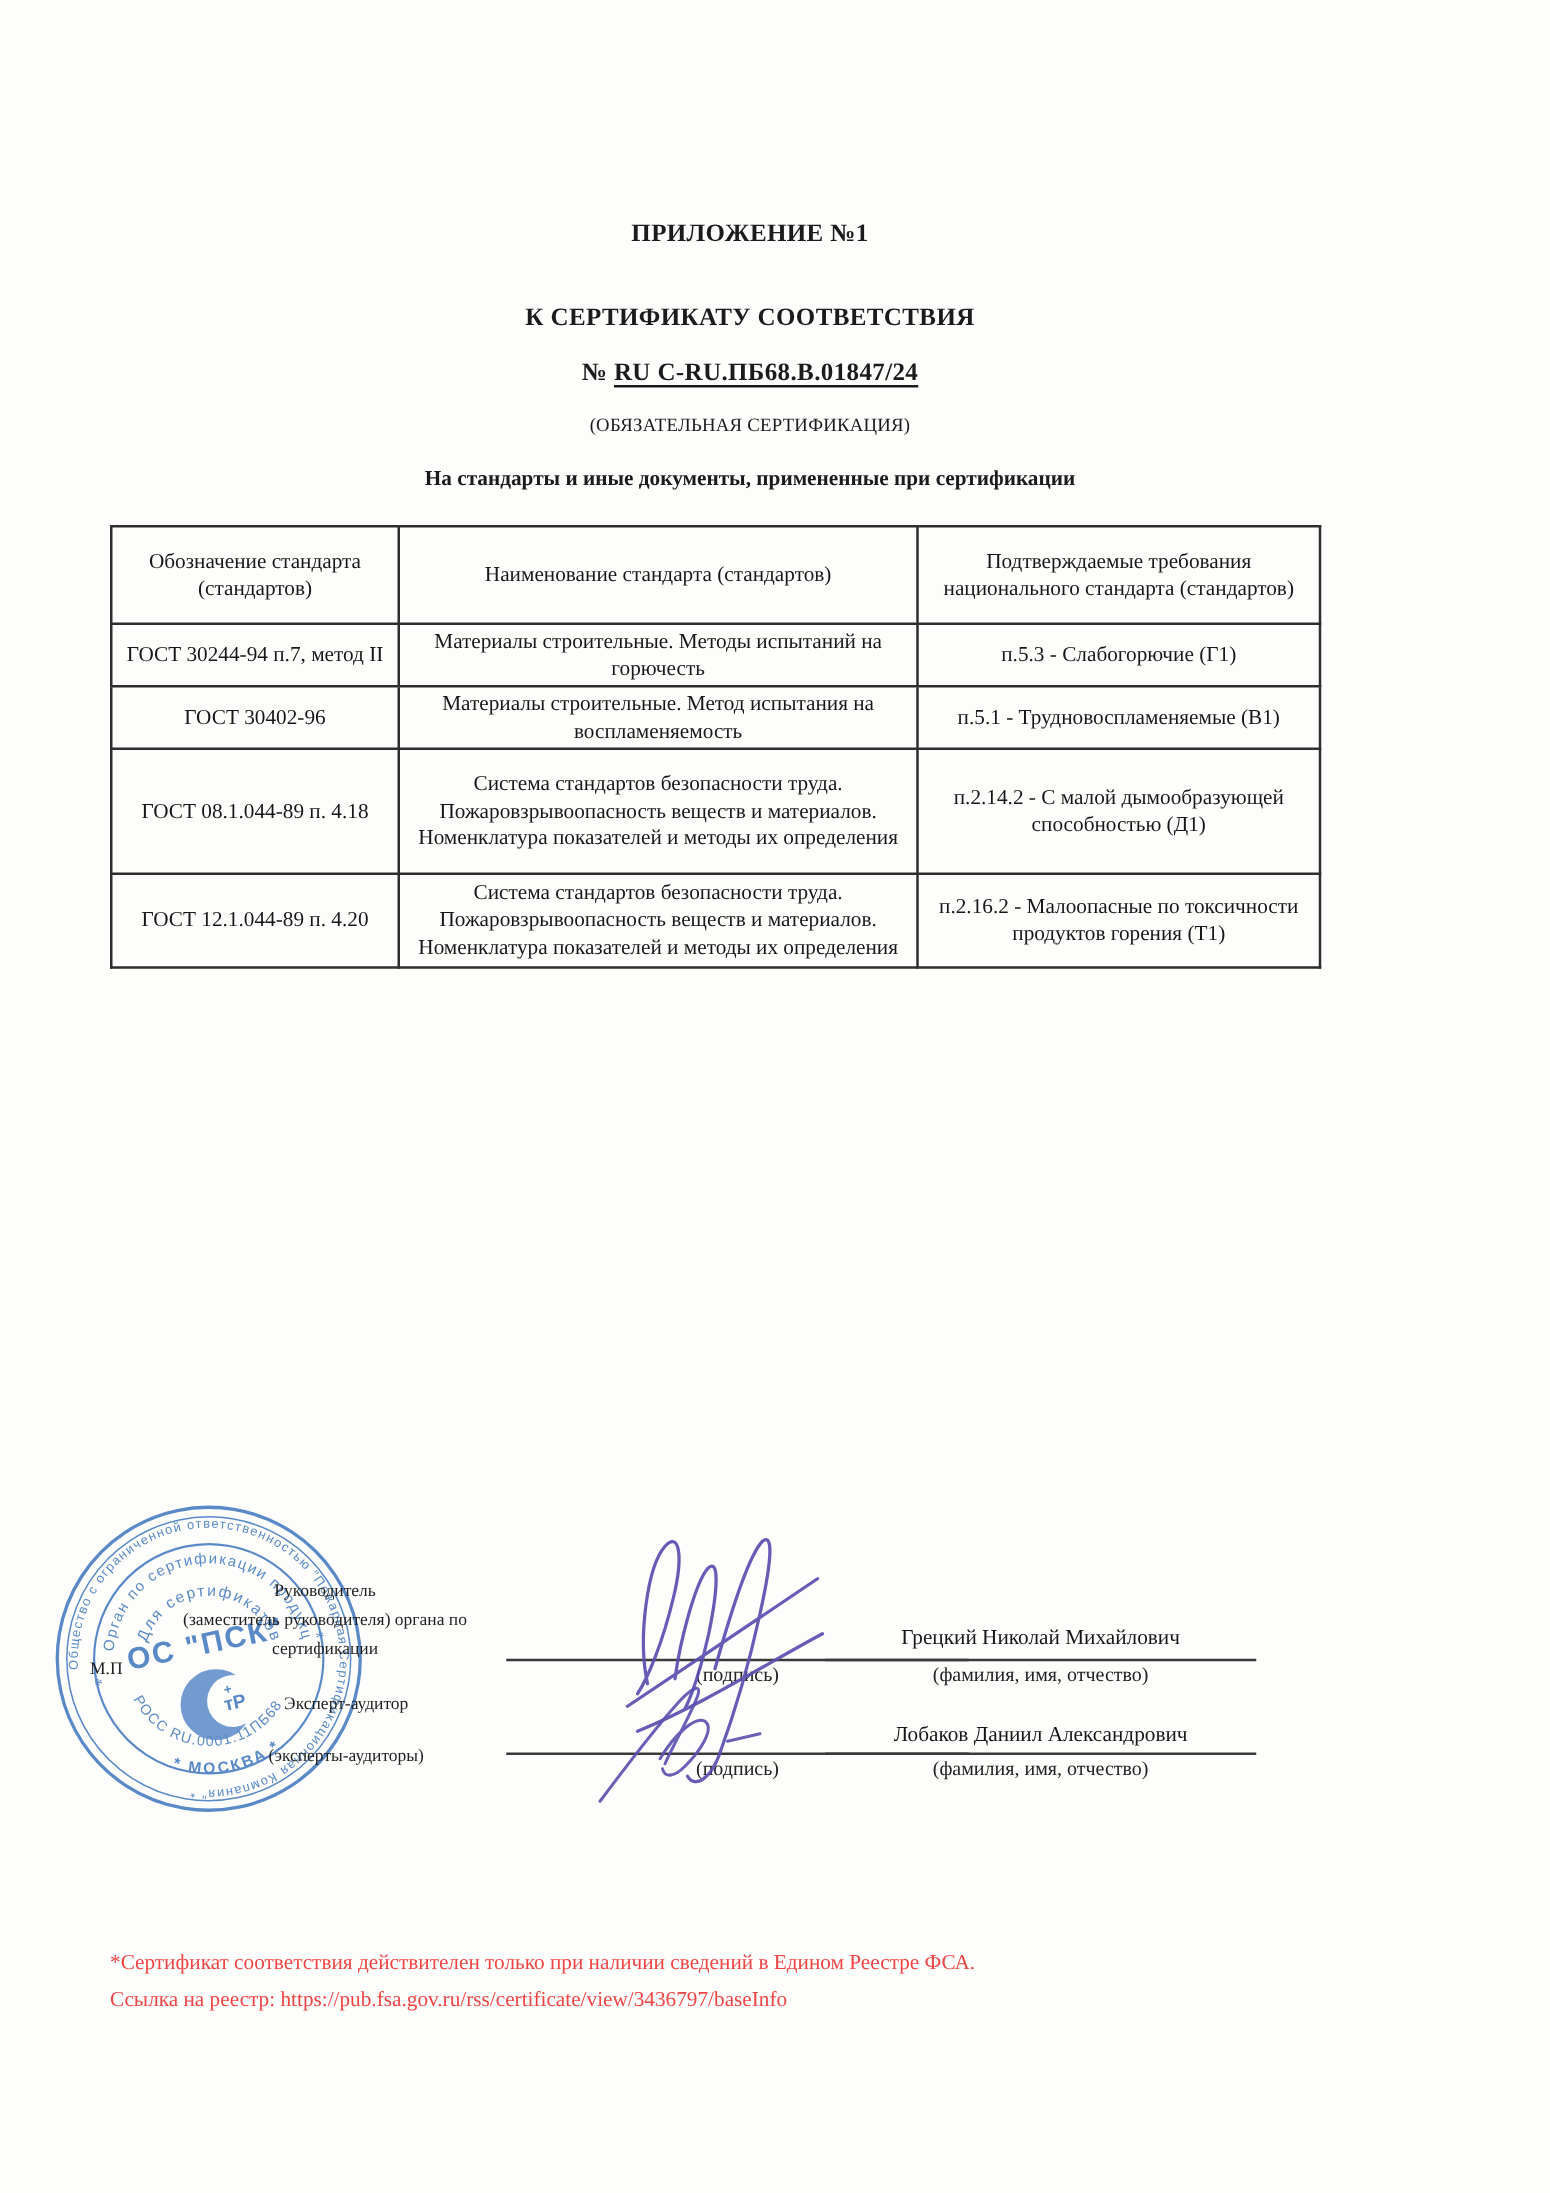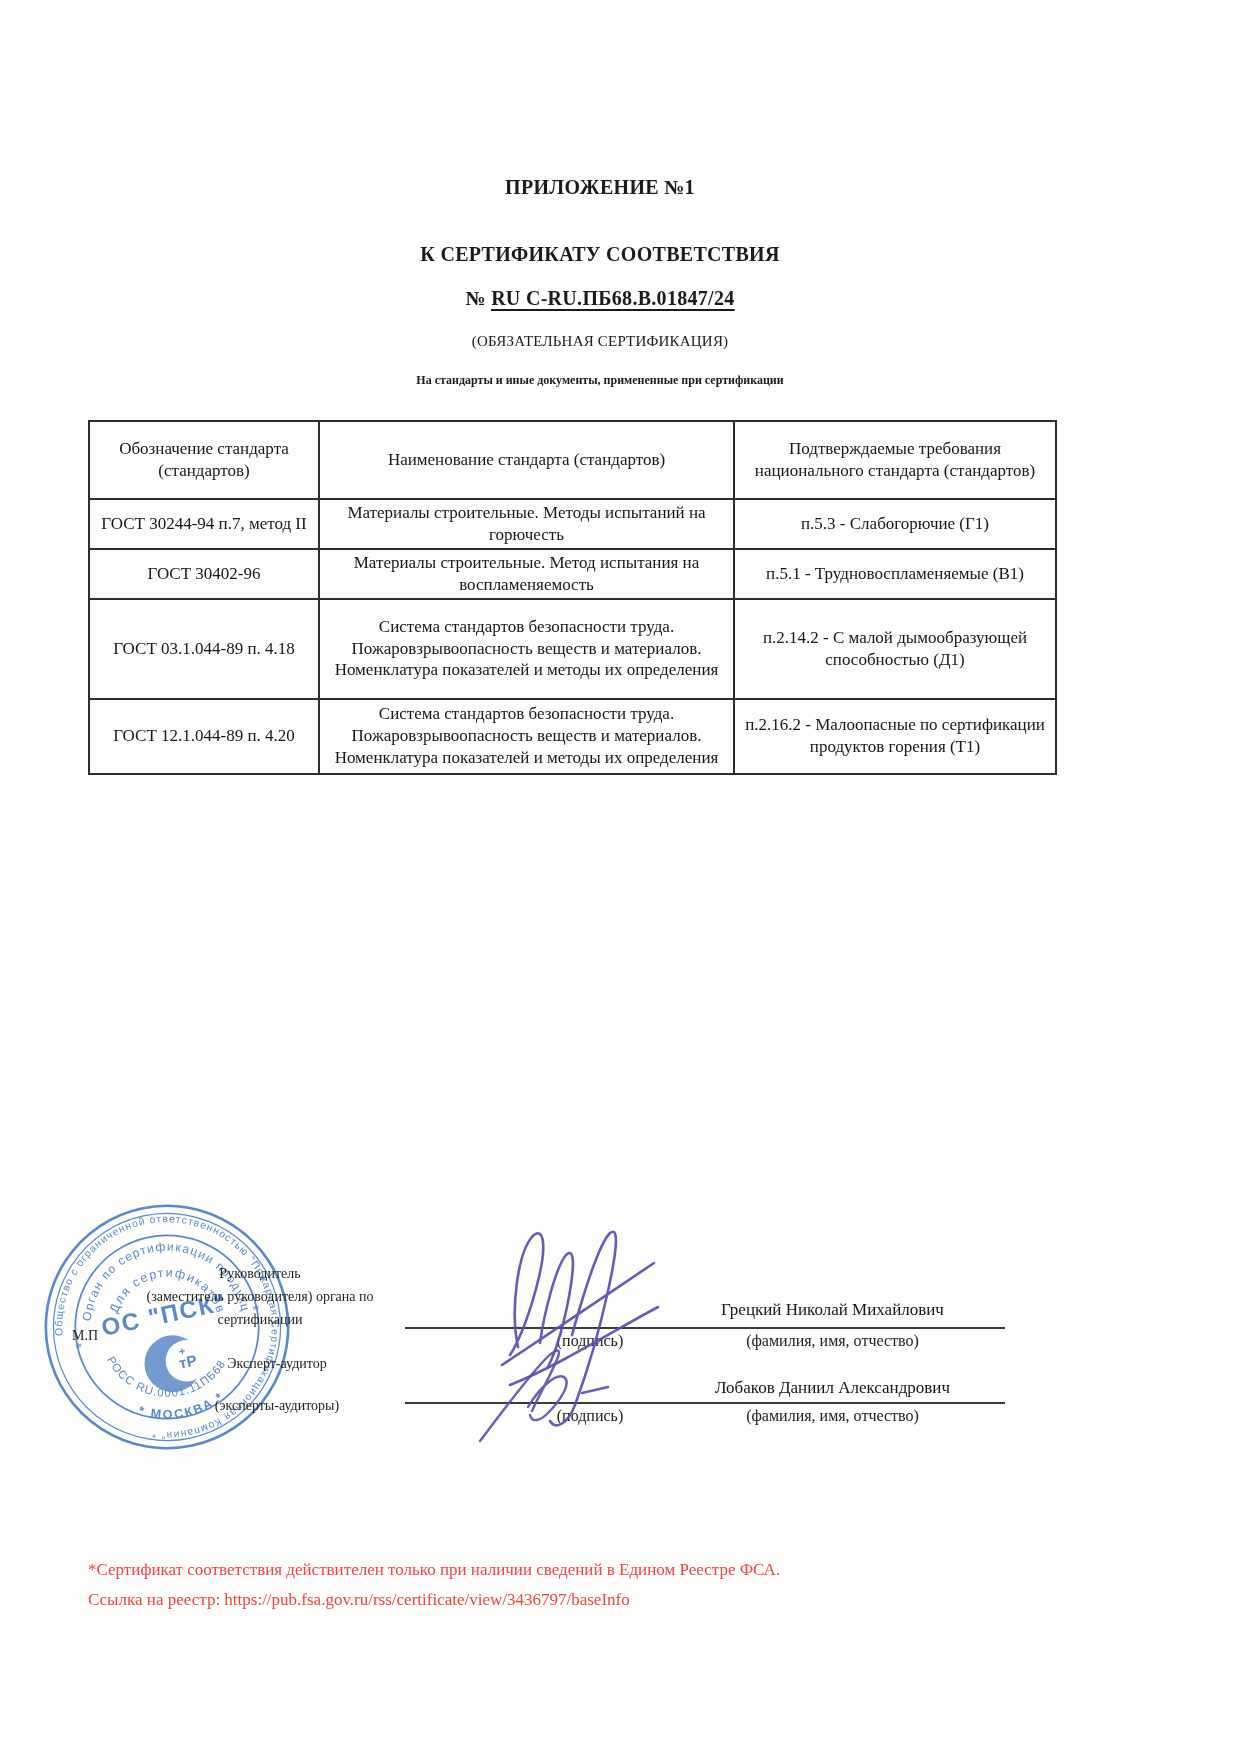--- a/index.html
+++ b/index.html
@@ -6,21 +6,21 @@
   .page{
     position:relative;width:1240px;height:1754px;margin:0 auto;
     background:#fdfdfb;color:#1b1b1b;overflow:hidden;
     font-family:"Liberation Serif","DejaVu Serif",serif;
   }
   .abs{position:absolute;}
   .ctr{text-align:center;}
   .h-line{left:0;width:1200px;text-align:center;font-weight:bold;font-size:20px;letter-spacing:.3px;}
   .h-small{left:0;width:1200px;text-align:center;font-size:15px;letter-spacing:.2px;}
   .underlined{text-decoration:underline;text-underline-offset:4px;text-decoration-thickness:1.5px;}
-  .subtitle{left:0;width:1200px;text-align:center;font-weight:bold;font-size:12px;}
+  .subtitle{left:0;width:1200px;text-align:center;font-weight:bold;font-size:17px;}
   table.std{
     position:absolute;left:88px;top:420px;width:967px;
     border-collapse:collapse;table-layout:fixed;
     font-size:17px;line-height:1.28;padding-left:14px;
   }
   table.std td,table.std th{
     border:2px solid #2e2e2e;text-align:center;vertical-align:middle;
     padding:2px 10px;font-weight:normal;color:#171717;
   }
   .sig-label{font-size:14px;line-height:23px;color:#1f1f1f;}
@@ -60,28 +60,28 @@
         <td>ГОСТ 30244-94 п.7, метод II</td>
         <td>Материалы строительные. Методы испытаний на горючесть</td>
         <td>п.5.3 - Слабогорючие (Г1)</td>
       </tr>
       <tr style="height:50px">
         <td>ГОСТ 30402-96</td>
         <td>Материалы строительные. Метод испытания на воспламеняемость</td>
         <td>п.5.1 - Трудновоспламеняемые (В1)</td>
       </tr>
       <tr style="height:100px">
-        <td>ГОСТ 03.1.044-89 п. 4.18</td>
+        <td>ГОСТ 08.1.044-89 п. 4.18</td>
         <td>Система стандартов безопасности труда. Пожаровзрывоопасность веществ и материалов. Номенклатура показателей и методы их определения</td>
         <td>п.2.14.2 - С малой дымообразующей способностью (Д1)</td>
       </tr>
       <tr style="height:75px">
         <td>ГОСТ 12.1.044-89 п. 4.20</td>
         <td>Система стандартов безопасности труда. Пожаровзрывоопасность веществ и материалов. Номенклатура показателей и методы их определения</td>
-        <td>п.2.16.2 - Малоопасные по сертификации продуктов горения (Т1)</td>
+        <td>п.2.16.2 - Малоопасные по токсичности продуктов горения (Т1)</td>
       </tr>
     </tbody>
   </table>
 
   <div class="abs stamp-wrap">
     <svg width="262" height="262" viewBox="0 0 240 240">
       <defs>
         <path id="ringOuter" d="M 24 120 A 96 96 0 1 1 216 120 A 96 96 0 1 1 24 120"></path>
         <path id="arcTop" d="M 50 120 A 70 70 0 0 1 190 120"></path>
         <path id="arcInner" d="M 72 122 A 48 48 0 0 1 168 122"></path>

